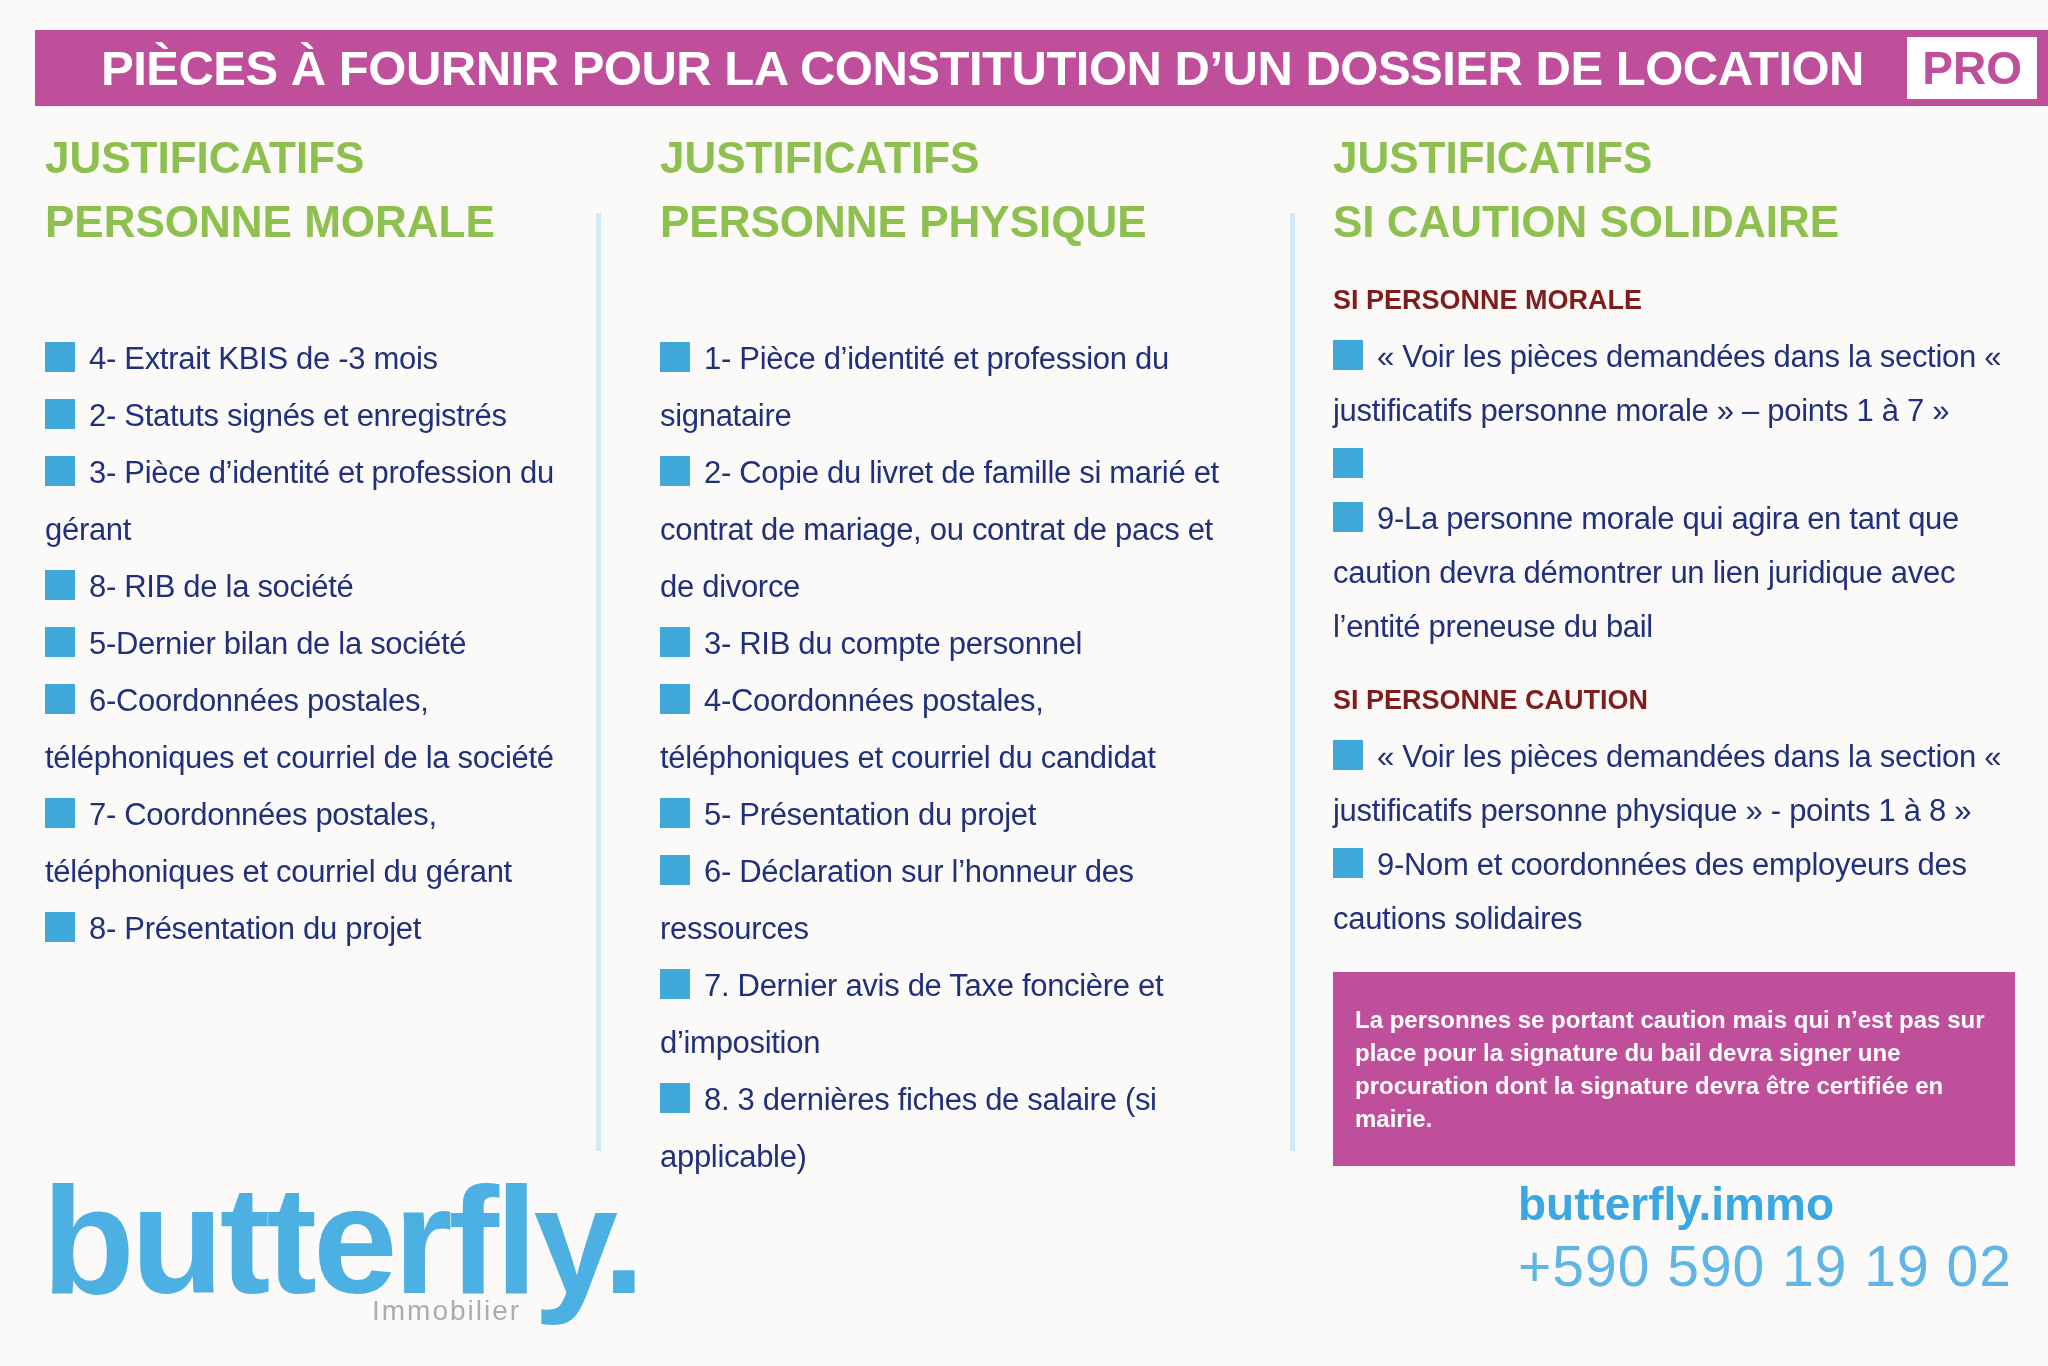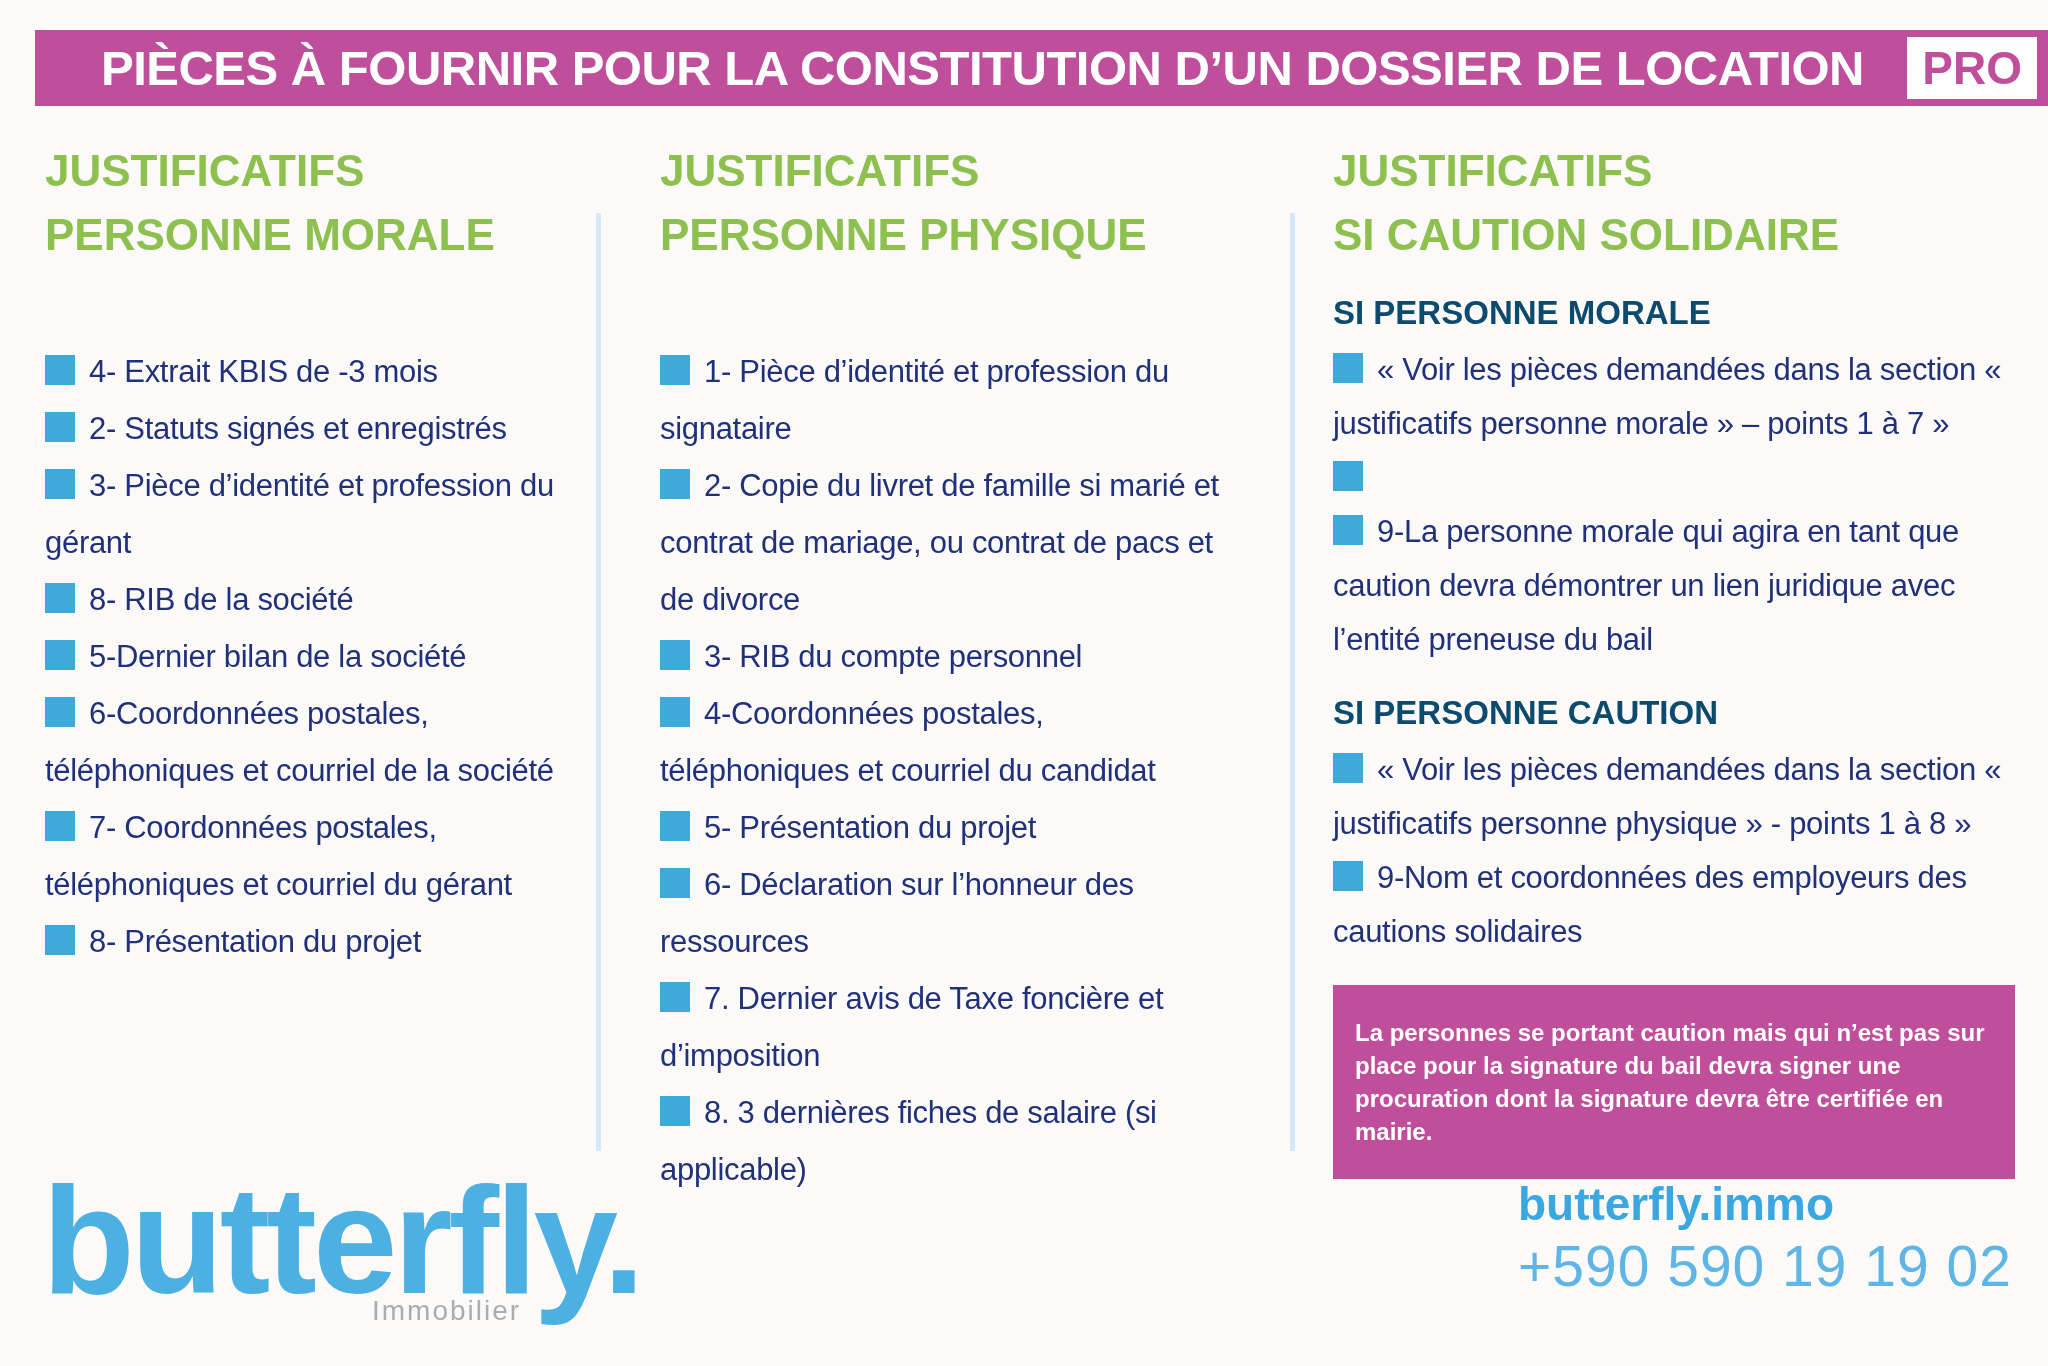--- a/index.html
+++ b/index.html
@@ -21,41 +21,41 @@
     color:#ffffff;font-weight:700;font-size:49px;letter-spacing:-0.5px;
     padding-left:30px;white-space:nowrap;
   }
   .banner-badge{
     background:#ffffff;color:#c04f9b;
     font-weight:700;font-size:46px;
     height:62px;line-height:62px;padding:0 15px;
     margin-right:13px;
   }
   
-  .col{position:absolute;top:139px;}
+  .col{position:absolute;top:126px;}
   .col1{left:45px;width:515px;}
   .col2{left:660px;width:560px;}
   .col3{left:1333px;width:682px;}
   .col-heading{
     color:#8dc04e;font-weight:700;font-size:44px;line-height:64px;
     letter-spacing:0px;
   }
   .list{margin-top:76px;}
   .col3 .list{margin-top:10px;}
   .item{
     color:#21307a;font-size:31px;line-height:57px;font-weight:400;
     letter-spacing:-0.3px;
   }
   .col3 .item{line-height:54px;}
   .checkbox{
     display:inline-block;width:30px;height:30px;background:#3fa9d9;
     margin-right:14px;transform:translateY(3px);
   }
   .subheading{
-    color:#0c4a6e;font-weight:700;font-size:33px;line-height:40px;
+    color:#7f1d1d;font-weight:700;font-size:27px;line-height:40px;
     margin-top:26px;
   }
   .note-box{
     margin-top:26px;background:#c04f9b;
     padding:31px 22px;
     color:#ffffff;font-weight:700;font-size:24px;line-height:33px;
   }
   
   .divider{
     position:absolute;width:5px;top:213px;height:938px;background:#d3e9f7;

